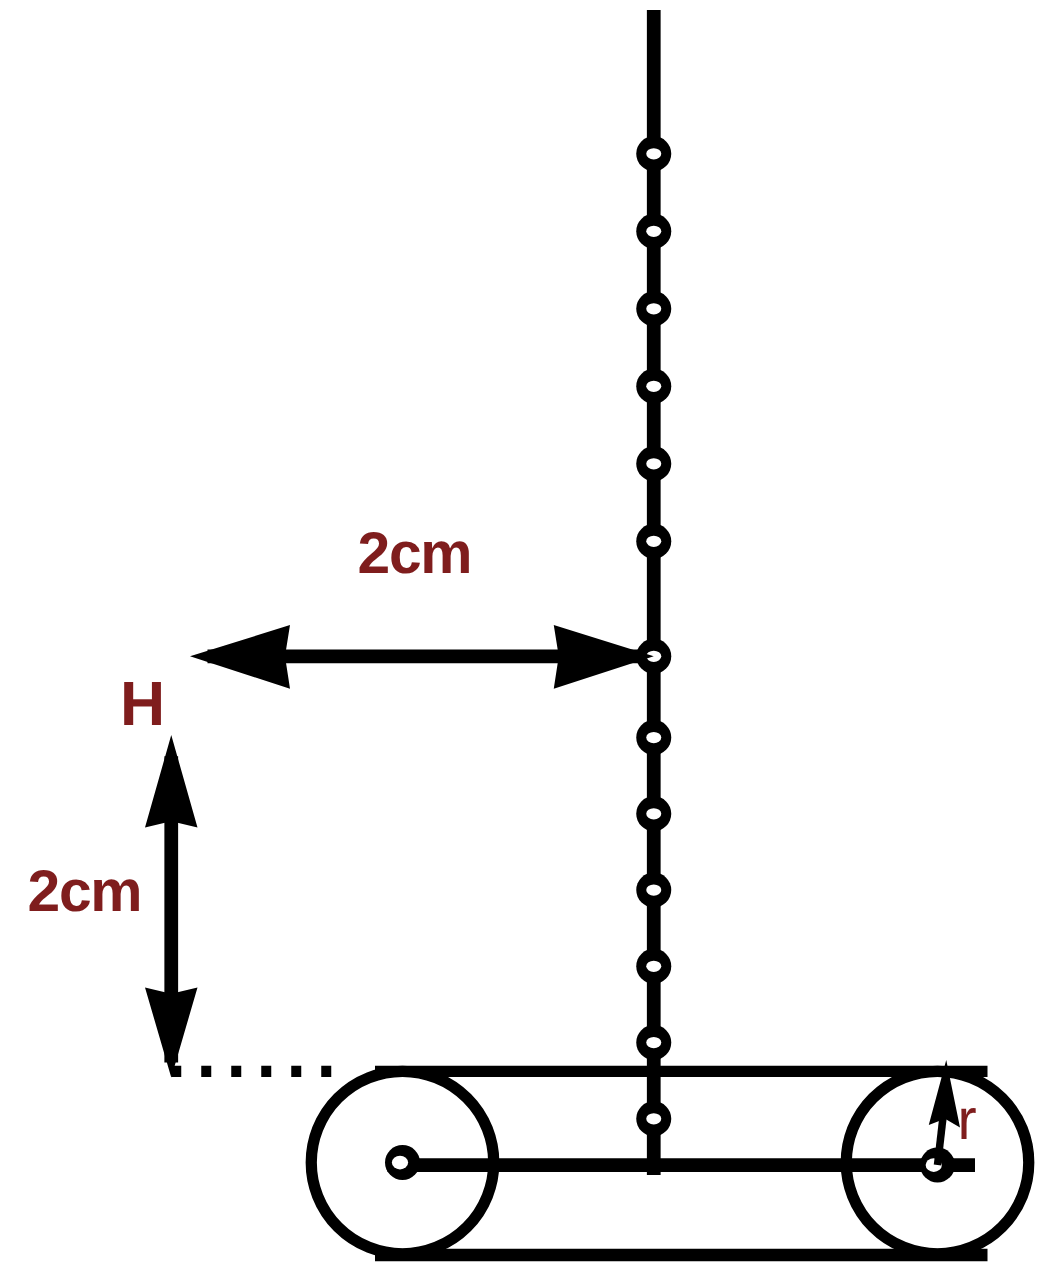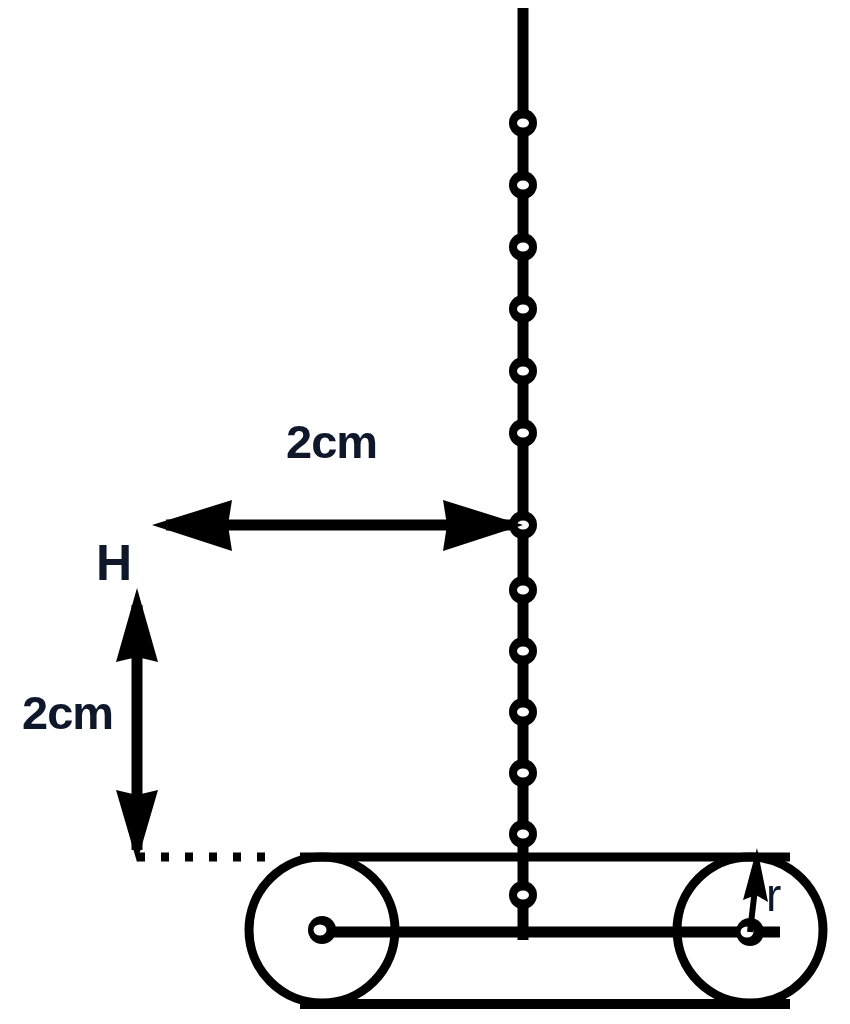--- a/index.html
+++ b/index.html
@@ -24,21 +24,21 @@
     left: 0;
     top: 0;
     width: 850px;
     height: 1024px;
     display: block;
   }
   .dim-label {
     position: absolute;
     font-family: "Liberation Sans", sans-serif;
     font-weight: bold;
-    color: #0f172a;
+    color: #7f1d1d;
     white-space: nowrap;
     line-height: 1;
     user-select: none;
   }
   #label-top-2cm {
     left: 286px;
     top: 418px;
     font-size: 47px;
     letter-spacing: -1px;
   }

